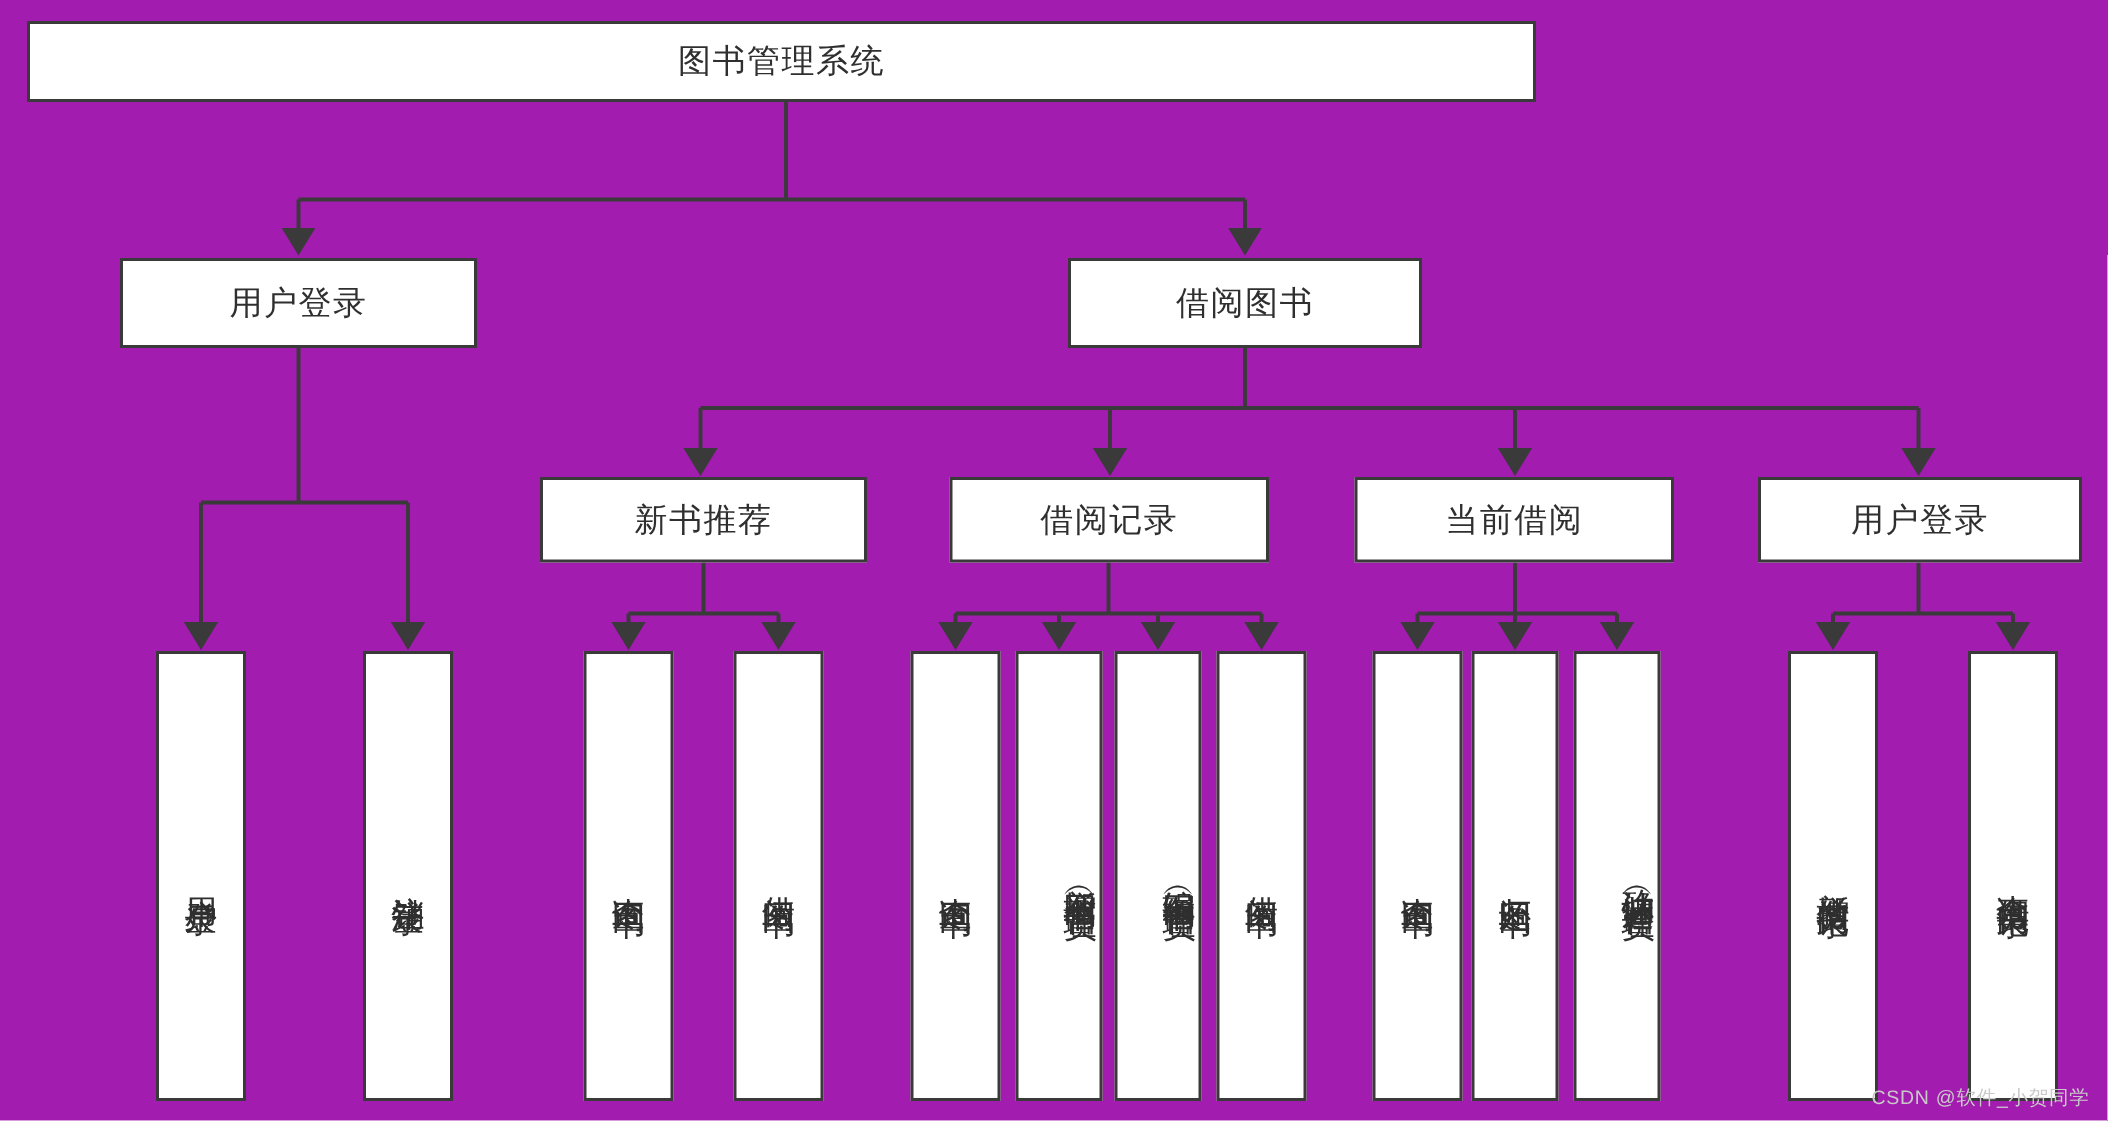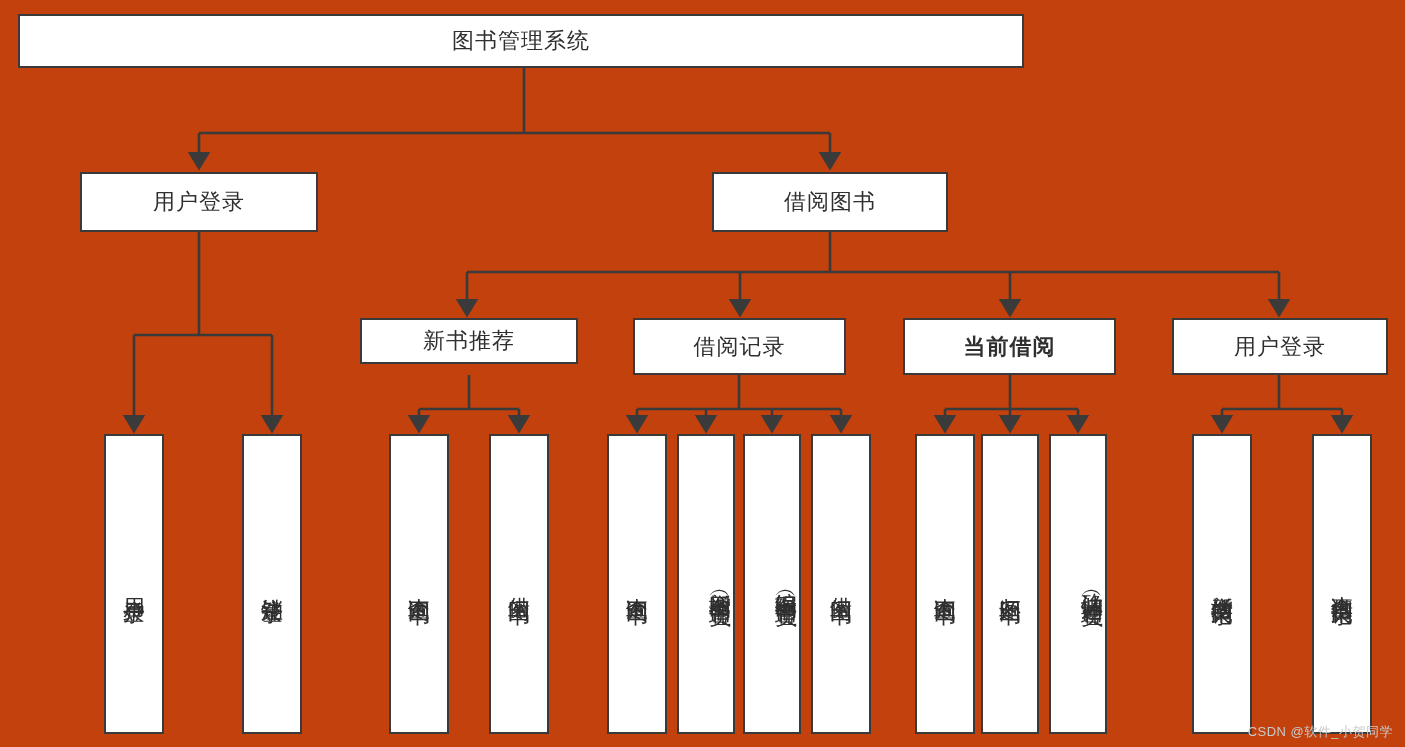--- a/index.html
+++ b/index.html
@@ -4,21 +4,21 @@
 <style>
   html,body{margin:0;padding:0;background:#ffffff;}
   body{
     font-family:"Liberation Sans","DejaVu Sans",sans-serif;
     color:#333333;
   }
   #canvas{
     position:relative;
     width:1405px;
     height:747px;
-    background:#c2410c;
+    background:#a21caf;
     overflow:hidden;
   }
   svg#wires{
     position:absolute;
     left:0; top:0;
     width:1405px;
     height:747px;
     pointer-events:none;
   }
   .node{
@@ -123,29 +123,29 @@
   </div>
 
   <div class="node horiz" style="left:80px; top:172px; width:238px; height:60px;">
     <span class="lbl">用户登录</span>
   </div>
 
   <div class="node horiz" style="left:712px; top:172px; width:236px; height:60px;">
     <span class="lbl">借阅图书</span>
   </div>
 
-  <div class="node horiz" style="left:360px; top:318px; width:218px; height:46px;">
+  <div class="node horiz" style="left:360px; top:318px; width:218px; height:57px;">
     <span class="lbl">新书推荐</span>
   </div>
 
   <div class="node horiz" style="left:633px; top:318px; width:213px; height:57px;">
     <span class="lbl">借阅记录</span>
   </div>
 
-  <div class="node horiz" style="left:903px; top:318px; width:213px; height:57px;font-weight:bold;">
+  <div class="node horiz" style="left:903px; top:318px; width:213px; height:57px;">
     <span class="lbl">当前借阅</span>
   </div>
 
   <div class="node horiz" style="left:1172px; top:318px; width:216px; height:57px;">
     <span class="lbl">用户登录</span>
   </div>
 
   <div class="node vert centered" style="left:104px; top:434px; width:60px; height:300px;">
     <span class="lbl">用户登录</span>
   </div>

